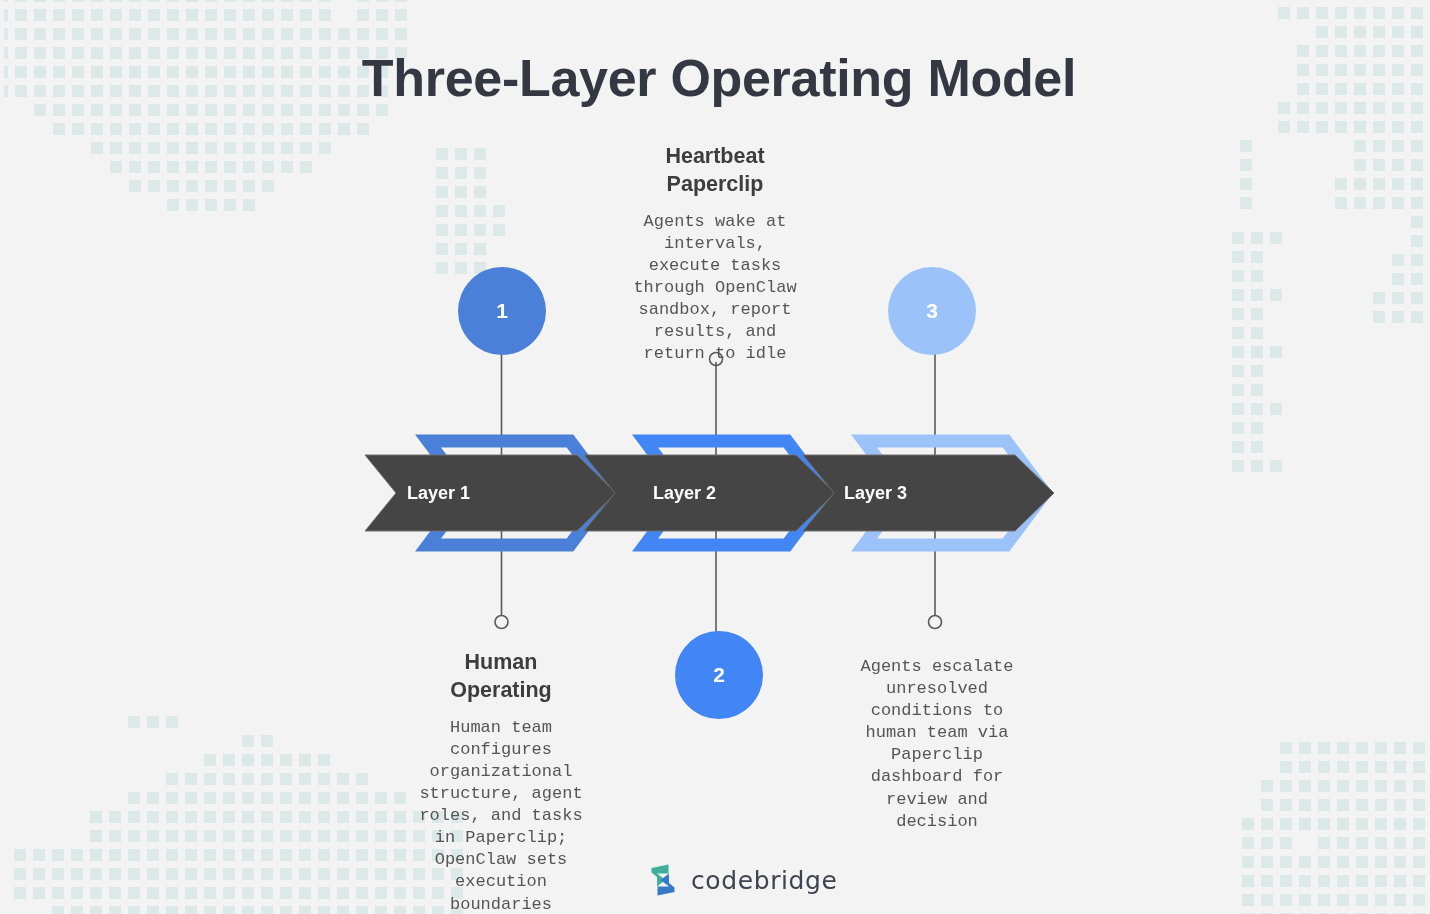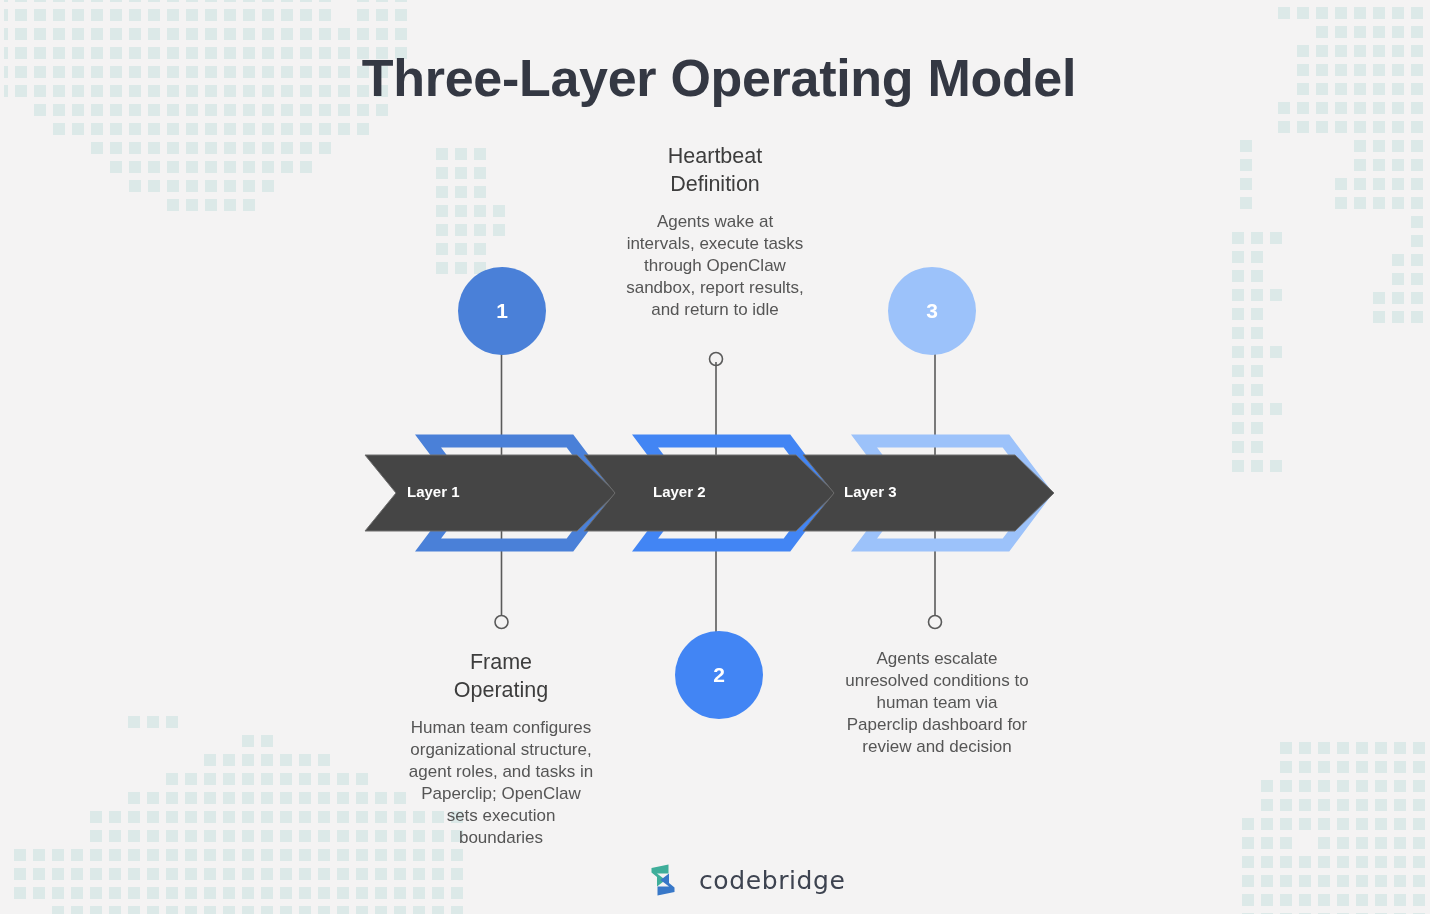--- a/index.html
+++ b/index.html
@@ -54,30 +54,31 @@
     height: 914px;
   }
 
   
   .callout {
     position: absolute;
     text-align: center;
   }
   .callout .c-title {
     font-size: 21.5px;
-    font-weight: normal;
+    font-weight: bold;
     color: #3d3d3d;
     line-height: 1.32;
     margin: 0 0 12px 0;
   }
   .callout .c-body {
     font-size: 17px;
     color: #555555;
     line-height: 1.3;
-    margin: 0;
+    margin: 8px;
+    font-family: Liberation Mono, monospace;
   }
 
   #callout-top-center {
     left: 617px;
     top: 142px;
     width: 188px;
   }
   #callout-bottom-left {
     left: 403px;
     top: 648px;
@@ -85,21 +86,21 @@
   }
   #callout-bottom-right {
     left: 838px;
     top: 648px;
     width: 190px;
   }
 
   
   .chev-label {
     position: absolute;
-    font-size: 15px;
+    font-size: 18px;
     font-weight: bold;
     color: #ffffff;
     white-space: nowrap;
   }
   #label-layer-1 { left: 403px; top: 483px; }
   #label-layer-2 { left: 621px; top: 483px; margin-left: 28px; }
   #label-layer-3 { left: 840px; top: 483px; text-align: center; }
 
   
   .step-num {
@@ -121,21 +122,20 @@
     top: 864px;
     display: flex;
     align-items: center;
     gap: 11px;
   }
   #footer-logo .logo-word {
     font-size: 25px;
     color: #3d4350;
     letter-spacing: 0.6px;
     font-family: "DejaVu Sans", sans-serif;
-    margin-left: 8px;
   }
 </style>
 </head>
 <body>
 
 <div id="stage">
 
   <svg id="bg-map" viewBox="0 0 1430 914" xmlns="http://www.w3.org/2000/svg">
     <g fill="#dce9e8" id="dots">
         <rect x="-8" y="-10" width="12" height="12" fill="#dce9e8"></rect>
@@ -827,28 +827,28 @@
   <div class="chev-label" id="label-layer-2">Layer 2</div>
   <div class="chev-label" id="label-layer-3">Layer 3</div>
 
   <div class="step-num" id="num-1">1</div>
   <div class="step-num" id="num-2">2</div>
   <div class="step-num" id="num-3">3</div>
 
   <div class="callout" id="callout-top-center">
     <div class="c-title">
       <span>Heartbeat</span><br>
-      <span>Definition</span>
+      <span>Paperclip</span>
     </div>
     <div class="c-body">Agents wake at intervals, execute tasks through OpenClaw sandbox, report results, and return to idle</div>
   </div>
 
   <div class="callout" id="callout-bottom-left">
     <div class="c-title">
-      <span>Frame</span><br>
+      <span>Human</span><br>
       <span>Operating</span>
     </div>
     <div class="c-body">Human team configures organizational structure, agent roles, and tasks in Paperclip; OpenClaw sets execution boundaries</div>
   </div>
 
   <div class="callout" id="callout-bottom-right">
     <div class="c-body">Agents escalate unresolved conditions to human team via Paperclip dashboard for review and decision</div>
   </div>
 
   <div id="footer-logo">

